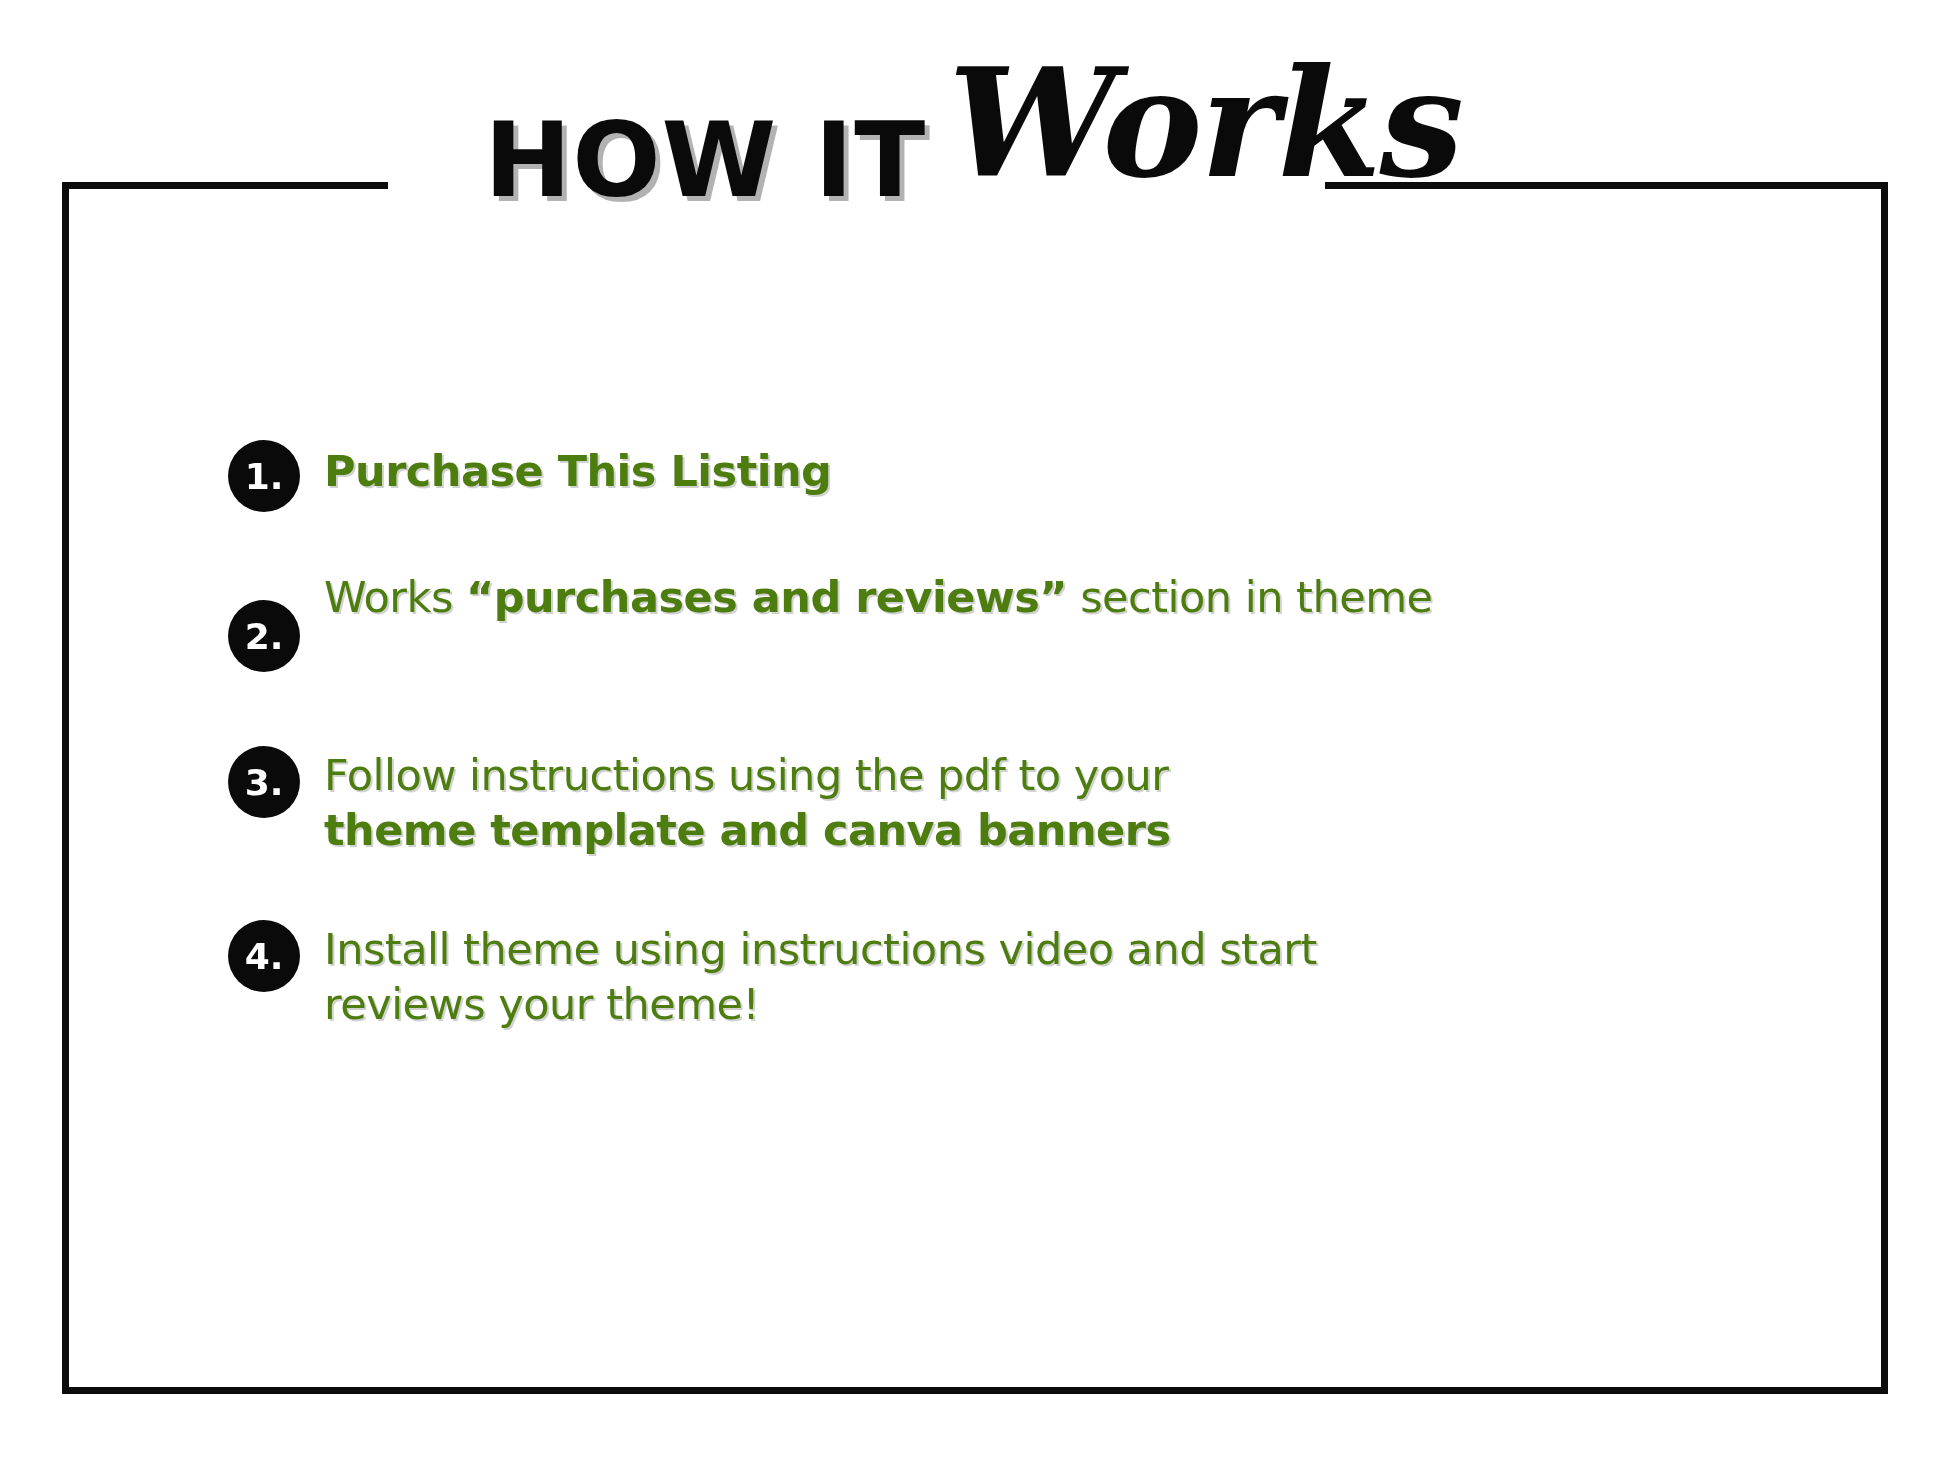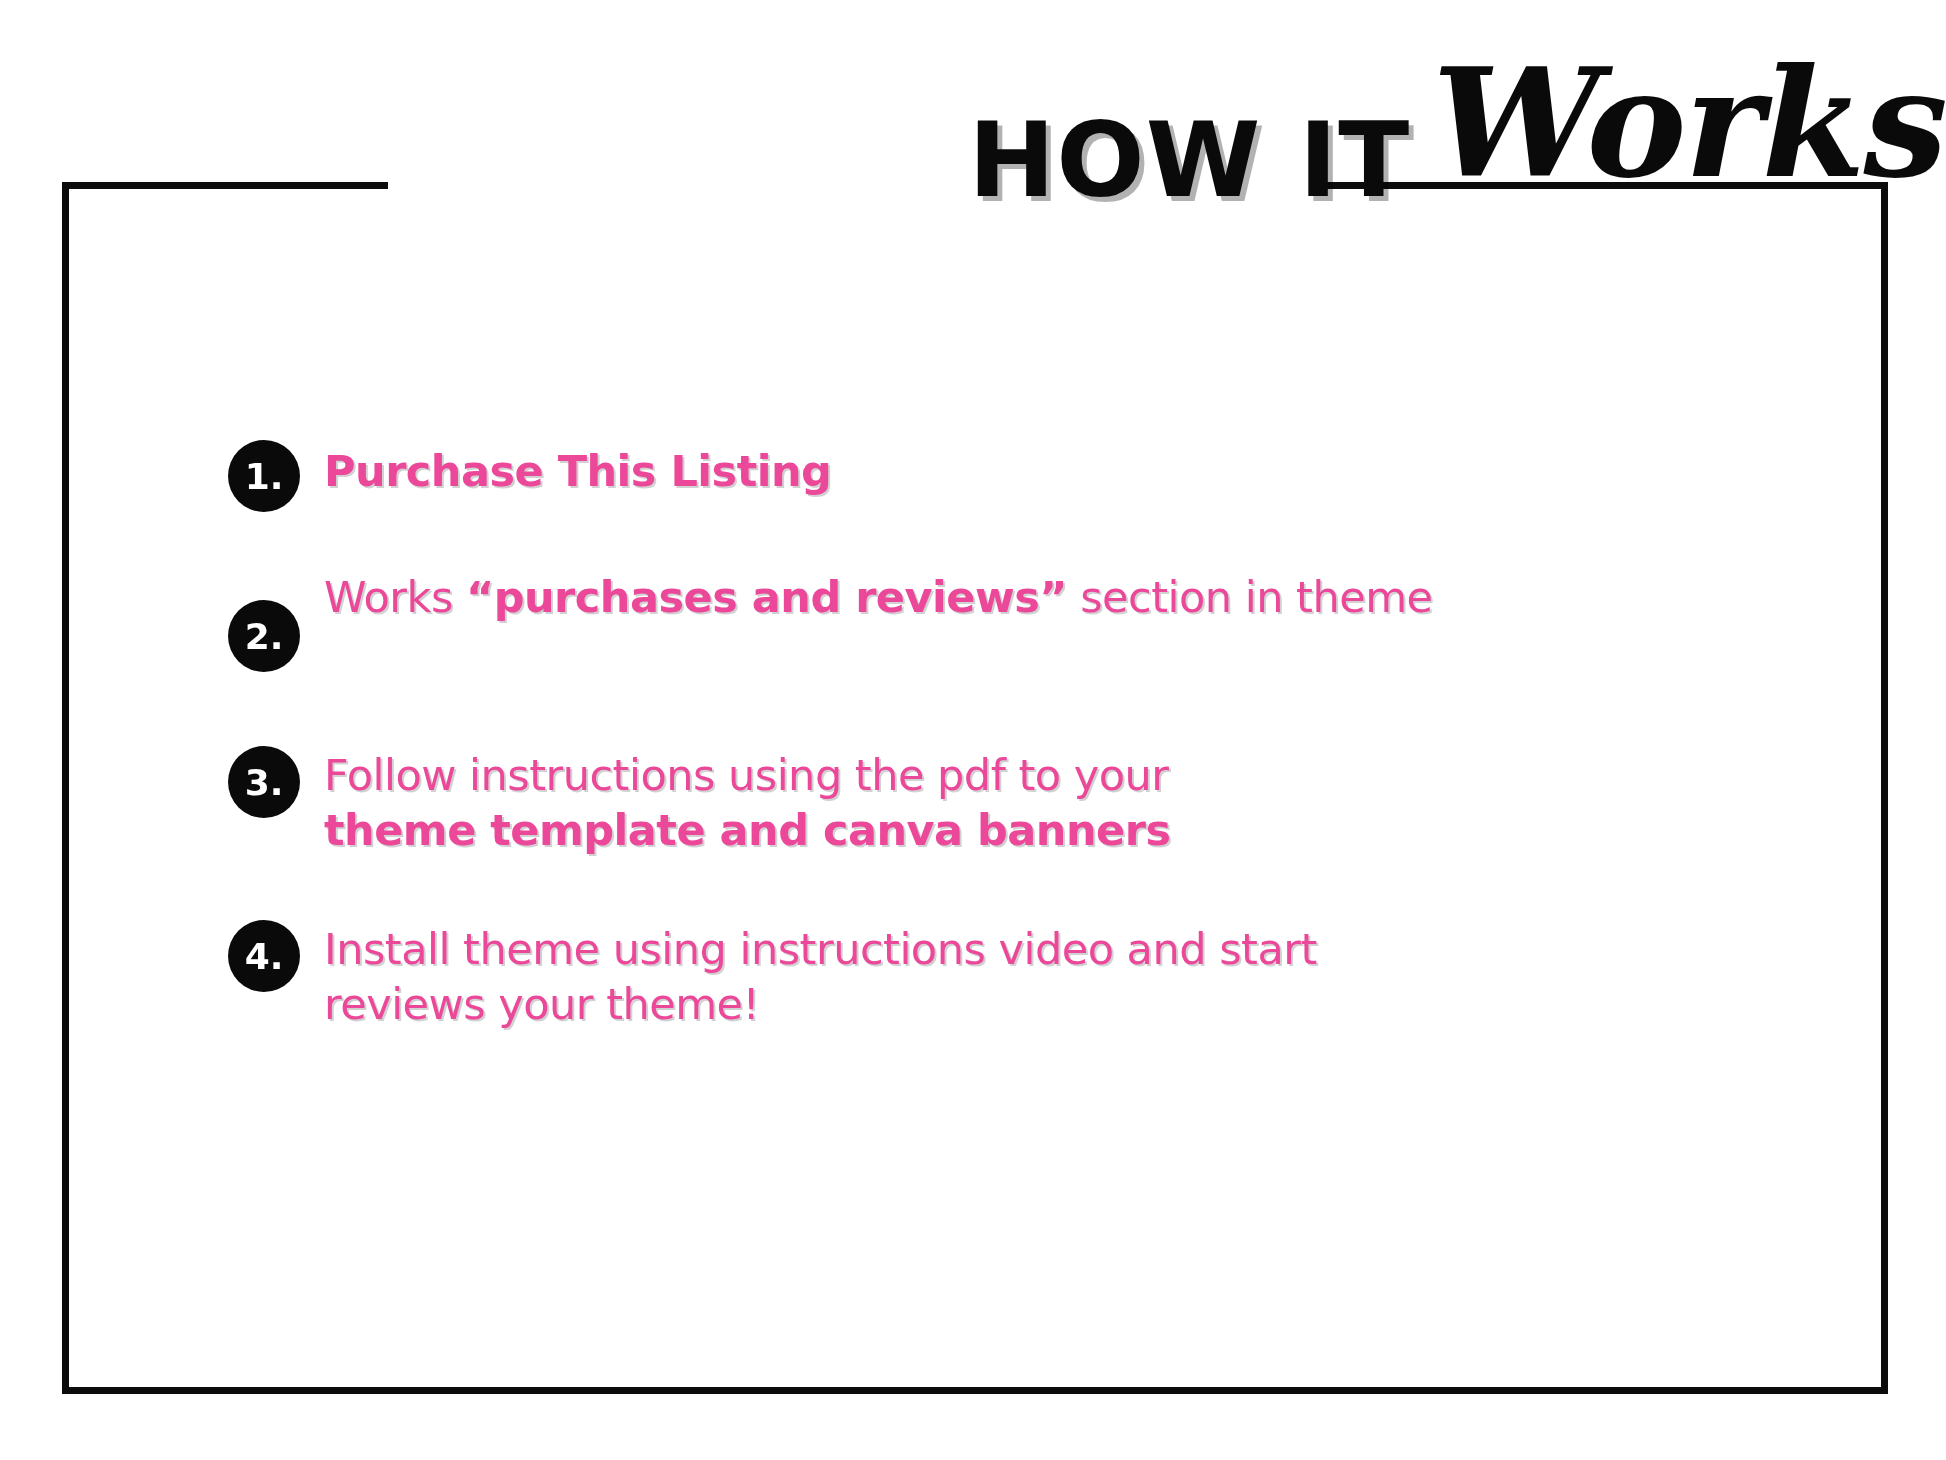--- a/index.html
+++ b/index.html
@@ -39,21 +39,21 @@
   .frame-bottom { left: 0; bottom: 0; width: 1826px; height: 7px; }
   .frame-top-left  { left: 0; top: 0; width: 326px; height: 7px; }
   .frame-top-right { right: 0; top: 0; width: 563px; height: 7px; }
 
   
   .title-wrap {
     position: absolute;
     left: 0;
     top: 48px;
     width: 1946px;
-    text-align: right;
+    text-align: center;
     white-space: nowrap;
   }
   .title-bold {
     font-family: "DejaVu Sans", sans-serif;
     font-weight: bold;
     font-size: 104px;
     letter-spacing: 1px;
     line-height: 1;
     text-shadow: 5px 5px 0 rgba(0,0,0,0.30);
     vertical-align: -22px;
@@ -94,21 +94,21 @@
     display: flex;
     align-items: center;
     justify-content: center;
     margin-right: 24px;
   }
   .step-text {
     font-family: "DejaVu Sans", sans-serif;
     font-size: 43px;
     line-height: 1.28;
     letter-spacing: -0.5px;
-    color: #ec4899;
+    color: #4d7c0f;
     text-shadow: 2px 2px 0 rgba(0,0,0,0.18);
     padding-top: 4px;
   }
   .step-text b { font-weight: bold; }
 
   .step-1 .step-num { margin-top: 0px; }
   .step-1 .step-text { font-weight: bold; }
 
   .step-2 { margin-top: 48px; }
   .step-2 .step-num { margin-top: 34px; }

